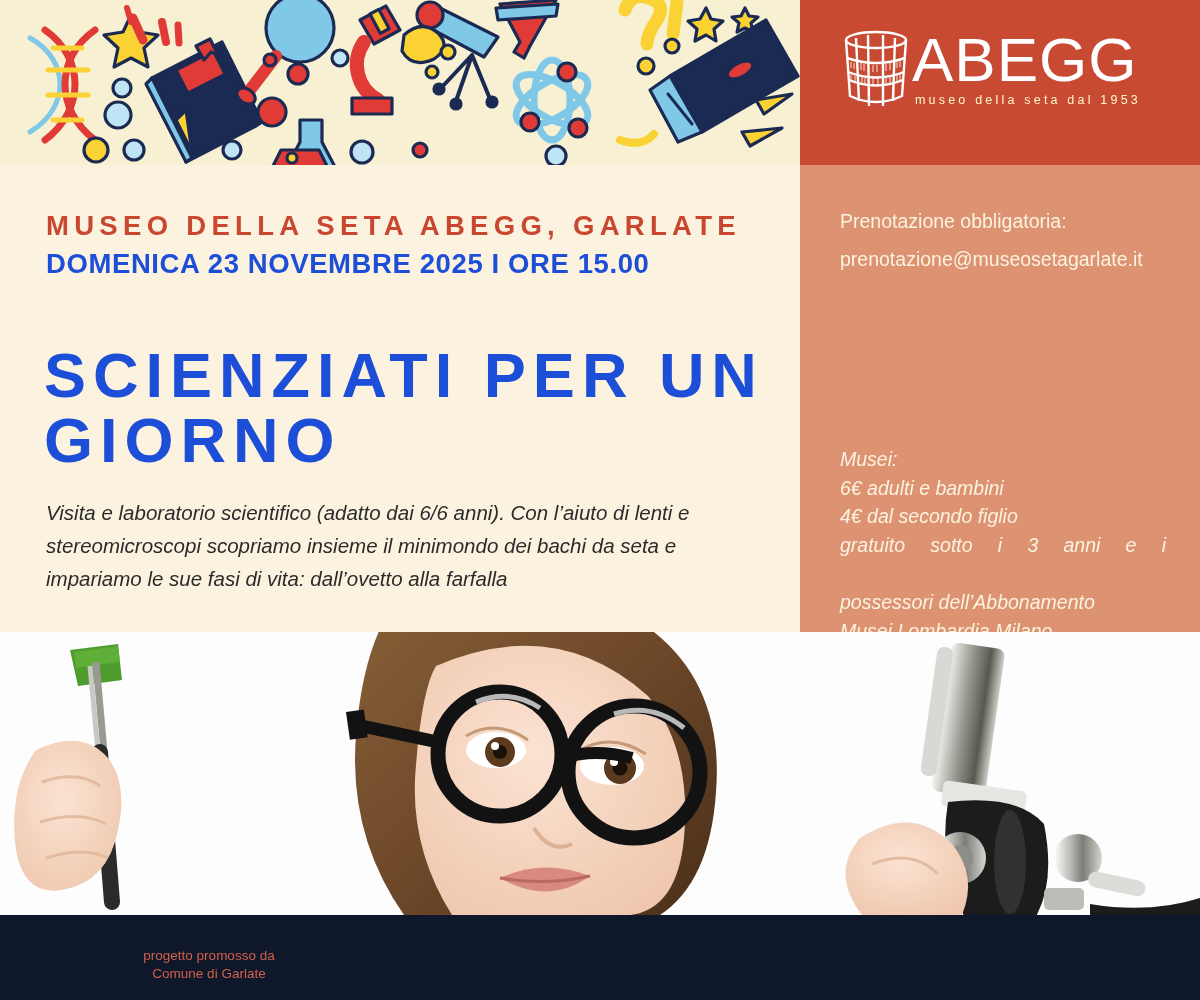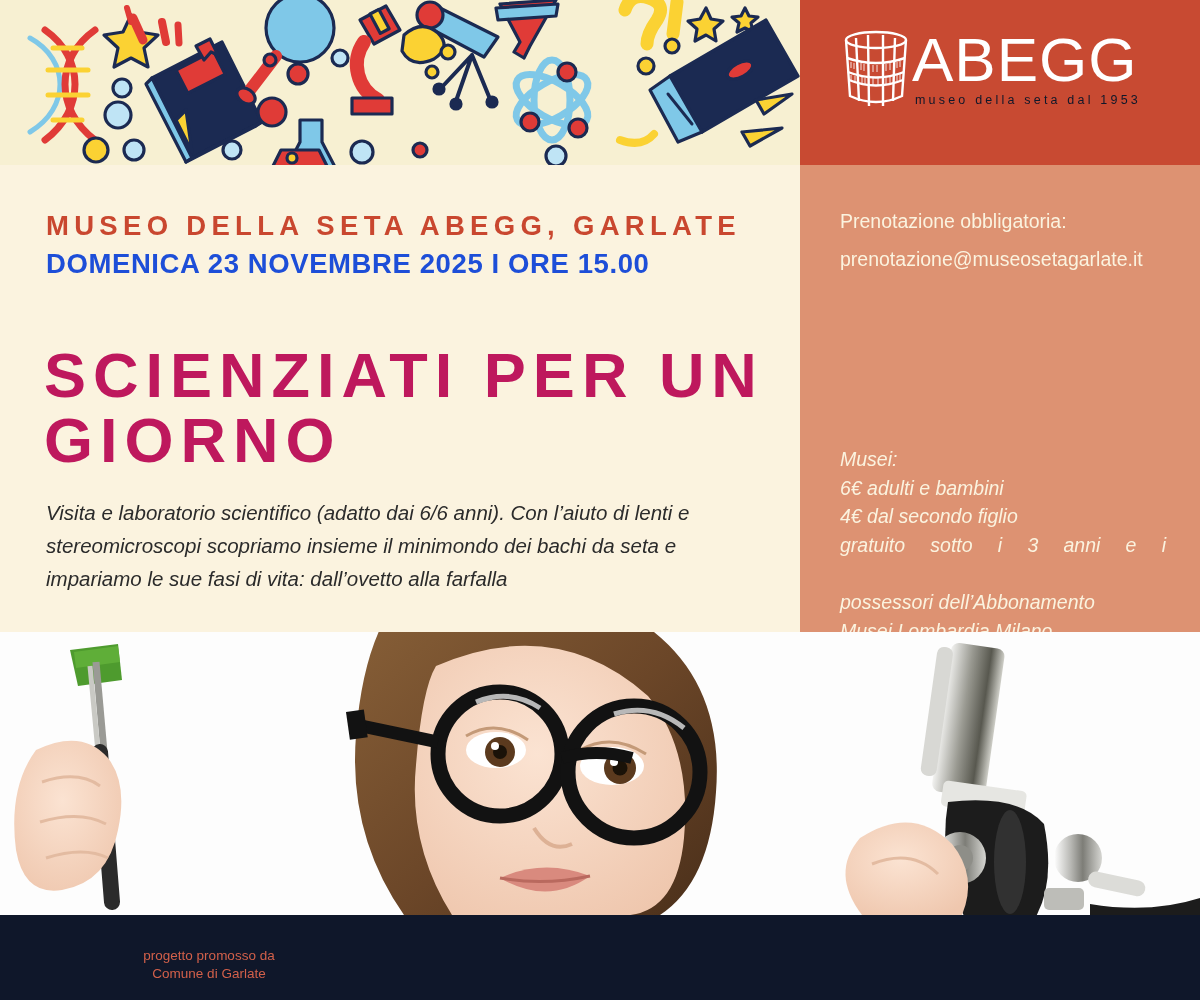--- a/index.html
+++ b/index.html
@@ -16,33 +16,33 @@
             background:#F7F0D2; overflow:hidden; }
   .banner svg { display:block; width:800px; height:165px; }
 
   .logo-panel { position:absolute; left:800px; top:0; width:400px; height:165px;
                 background:#C84A32; }
   .logo-wrap { position:absolute; left:40px; top:28px; display:flex; align-items:center; }
   .logo-mark { width:72px; height:82px; }
   .logo-text { display:flex; flex-direction:column; }
   .logo-word { font-size:62px; line-height:0.92; letter-spacing:1px; color:#ffffff;
                font-weight:400; font-family:"Liberation Sans", sans-serif; }
-  .logo-tag { font-size:12.5px; letter-spacing:3.2px; color:#0f172a; margin-top:5px;
+  .logo-tag { font-size:12.5px; letter-spacing:3.2px; color:#fef9c3; margin-top:5px;
               padding-left:3px; }
 
   
   .cream { position:absolute; left:0; top:165px; width:800px; height:467px;
            background:#FBF3DF; }
   .kicker-block { position:absolute; left:46px; top:42px; }
   .kicker1 { color:#C9472F; font-size:27.5px; font-weight:bold; letter-spacing:5.3px;
              line-height:1.38; white-space:nowrap; }
   .kicker2 { color:#1d4ed8; font-size:27.5px; font-weight:bold; letter-spacing:0.6px;
              line-height:1.38; white-space:nowrap; }
   .headline { position:absolute; left:44px; top:178px; width:730px;
-              color:#be185d; font-size:63px; font-weight:bold; letter-spacing:7px;
+              color:#1d4ed8; font-size:63px; font-weight:bold; letter-spacing:7px;
               line-height:1.03; }
   .desc { position:absolute; left:46px; top:331px; width:712px;
           color:#2b2b2b; font-size:20.5px; font-style:italic; line-height:1.62; }
 
   
   .salmon { position:absolute; left:800px; top:165px; width:400px; height:580px;
             background:#DD9272; }
   .booking { position:absolute; left:40px; top:37px; width:330px; }
   .booking div { color:#FBF3DF; font-size:19.5px; line-height:1.95; white-space:nowrap; }
   .costs { position:absolute; left:40px; top:280px; width:326px;

